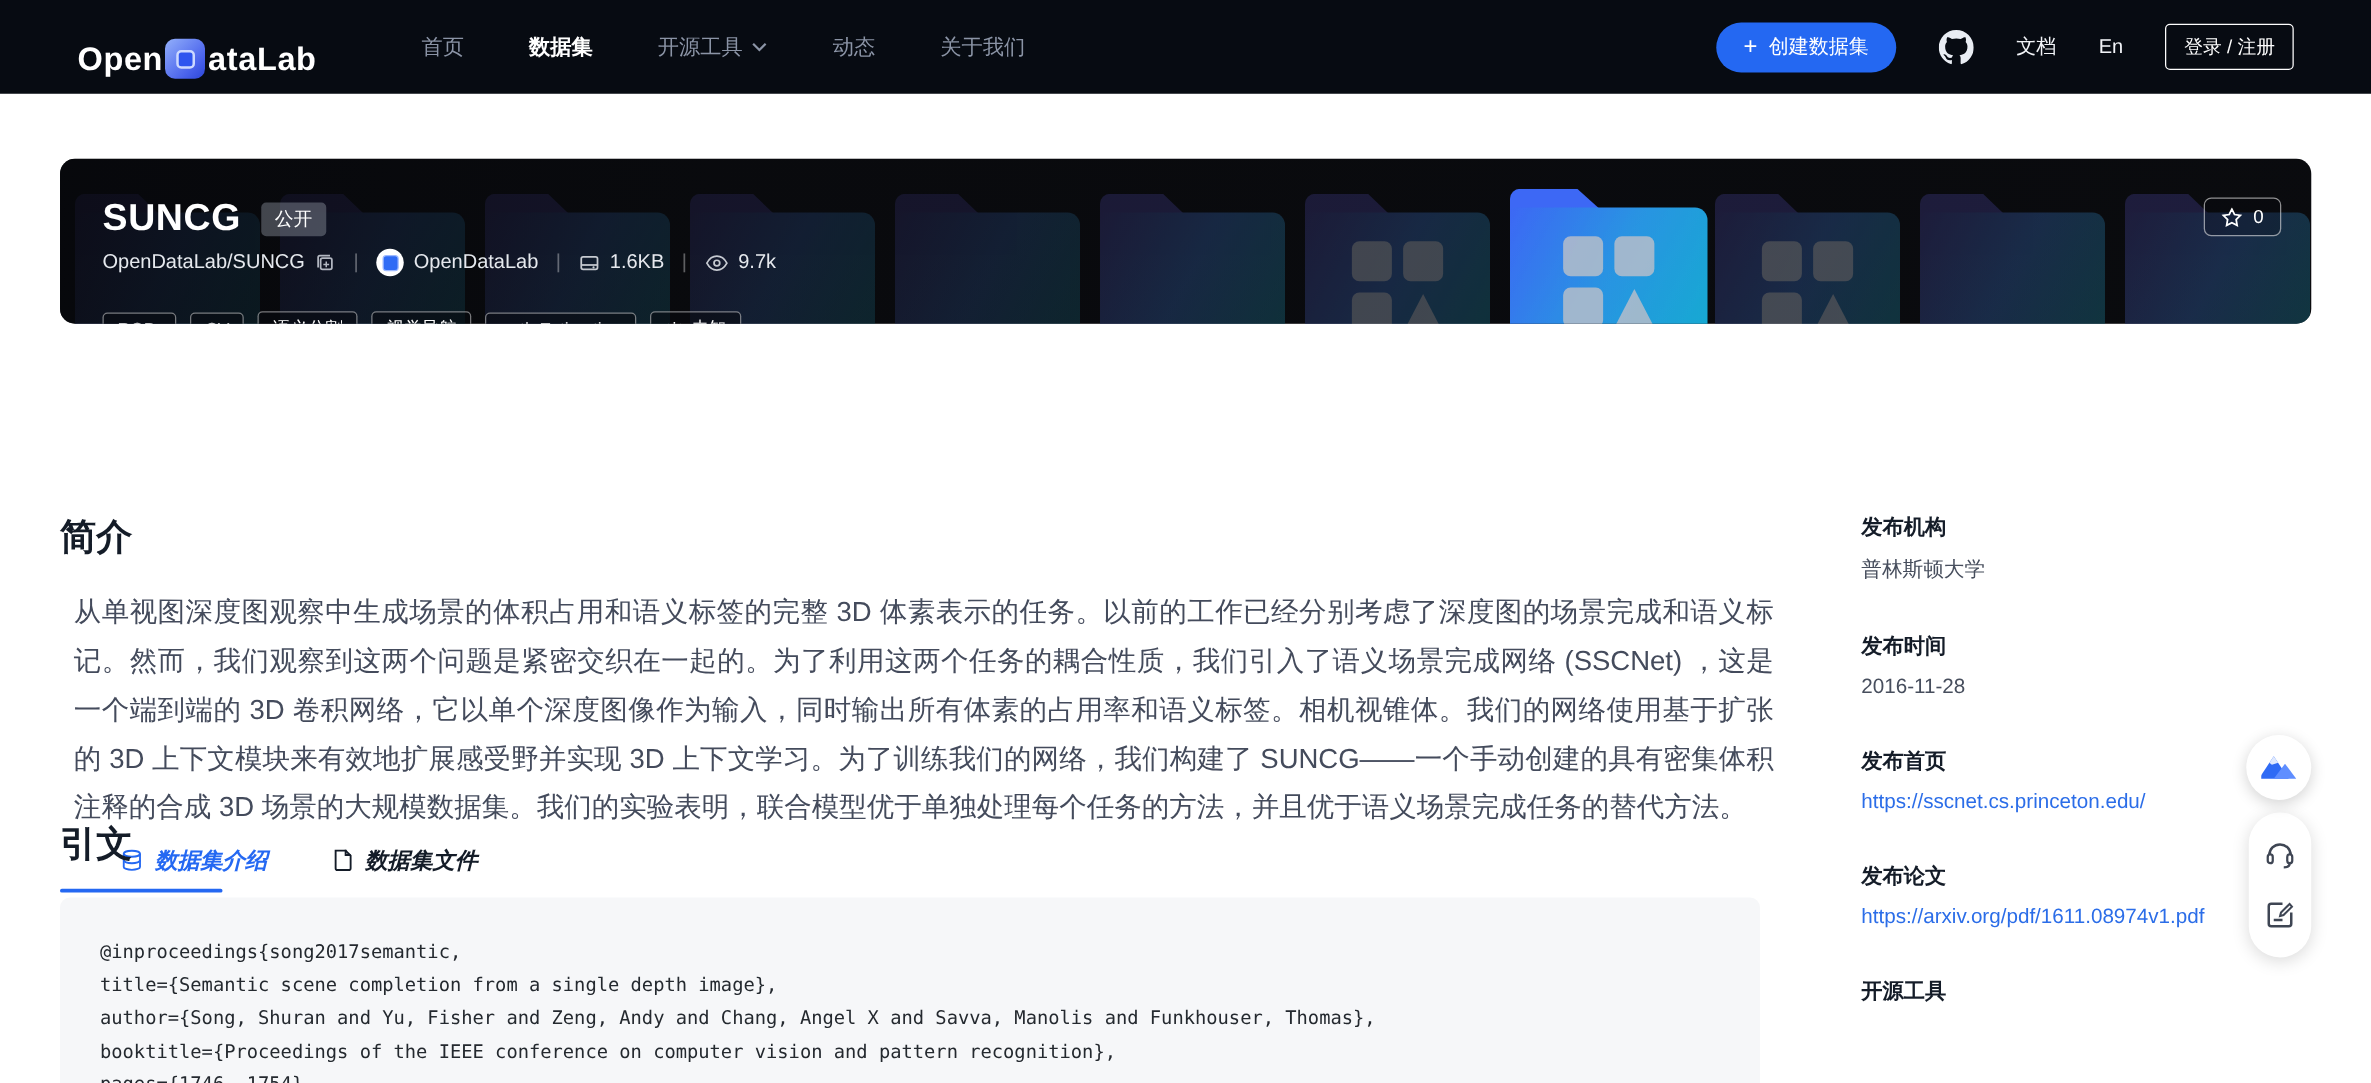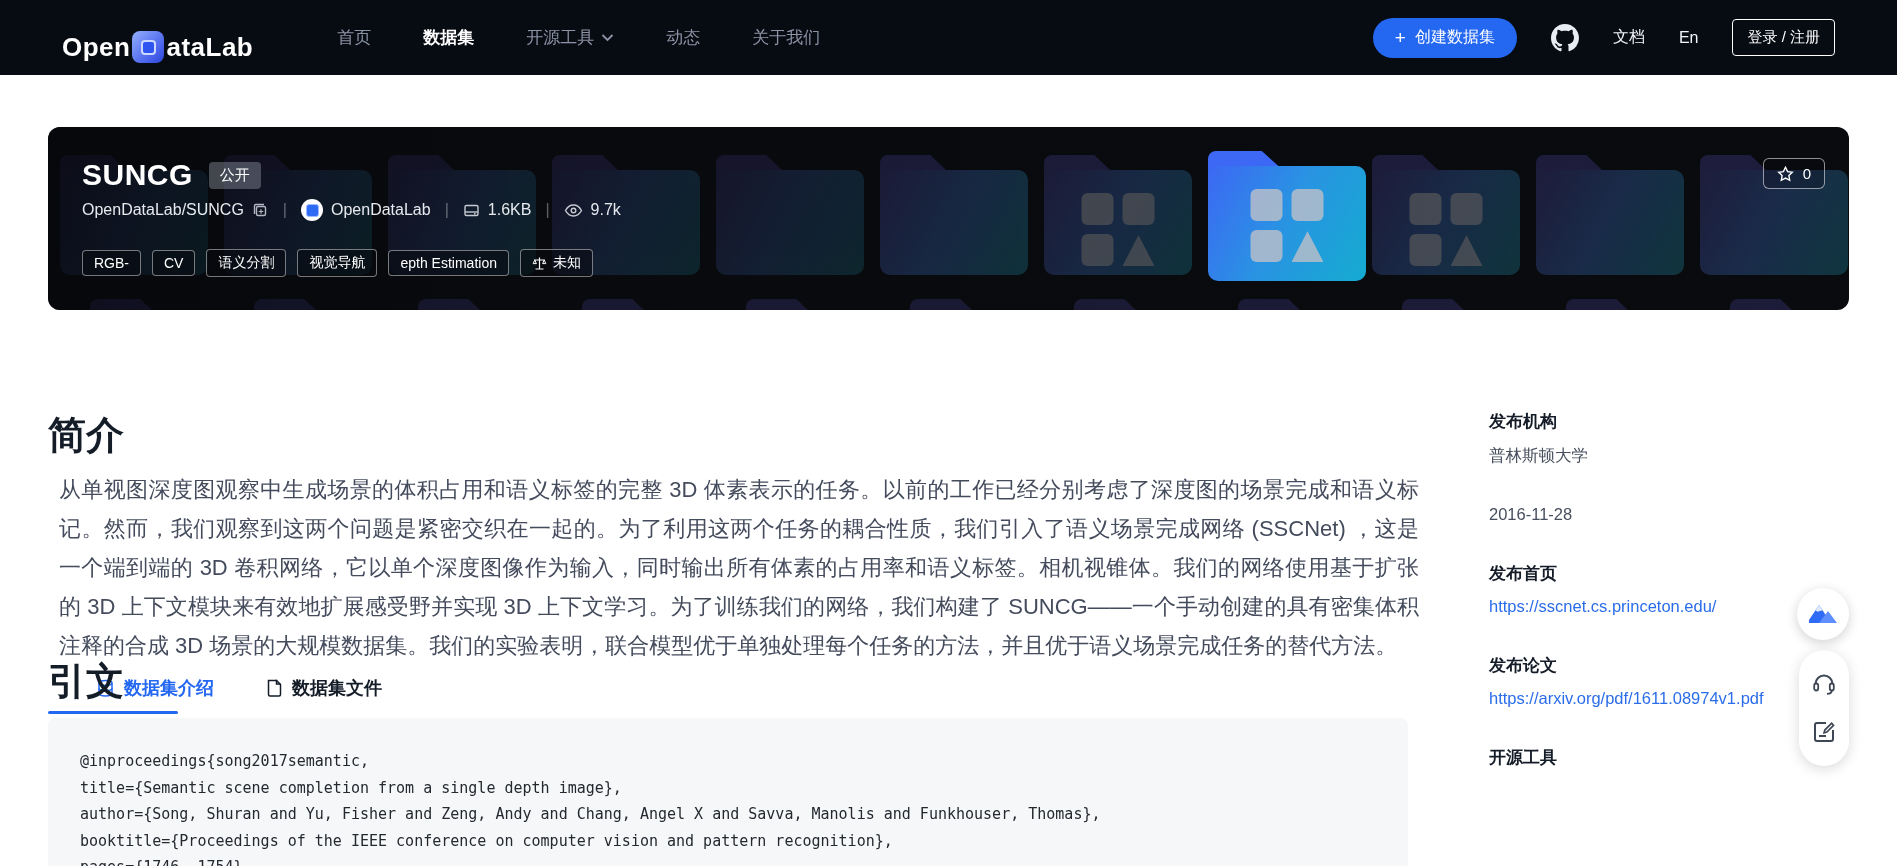--- a/index.html
+++ b/index.html
@@ -22,21 +22,21 @@
   .create-btn { height:40px; border-radius:20px; background:#2468f2; color:#fff; border:none;
     font-size:16px; padding:0 22px; display:flex; align-items:center; gap:9px; cursor:pointer;
     font-family:inherit; }
   .plus { font-size:19px; line-height:1; }
   .gh-icon { width:28px; height:28px; cursor:pointer; }
   .nav-text { color:#f2f4f8; font-size:16px; cursor:pointer; }
   .login-btn { background:transparent; border:1px solid #ffffff; color:#fff; border-radius:4px;
     font-size:15px; padding:8px 14px; cursor:pointer; font-family:inherit; }
 
   
-  .hero { position:absolute; left:48px; top:127px; width:1801px; height:183px; border-radius:12px;
+  .hero { position:absolute; left:48px; top:127px; width:1801px; height:132px; border-radius:12px;
     background:#0c0d10; overflow:hidden;text-decoration:underline; }
   .folder { position:absolute; width:148px; height:120px; }
   .folder .ftab { position:absolute; top:0; left:0; width:46%; height:17px; border-radius:8px 8px 0 0;
     clip-path:polygon(0 0,74% 0,100% 100%,0 100%); }
   .folder .fbody { position:absolute; top:15px; left:0; right:0; bottom:0; border-radius:0 10px 10px 10px; }
   .folder .glyph { position:absolute; top:38px; left:50%; transform:translateX(-50%);
     display:grid; grid-template-columns:32px 32px; grid-template-rows:32px 32px; gap:9px; opacity:.85; }
   .folder .glyph .sq { background:#9298a1; border-radius:6px; }
   .folder .glyph .tri { background:#9298a1; clip-path:polygon(50% 4%,100% 100%,0 100%); }
   .hero-overlay { position:absolute; inset:0;
@@ -57,29 +57,29 @@
   .hero-tags { position:absolute; left:34px; top:122px; display:flex; align-items:center; gap:11px; }
   .tag { border:1px solid rgba(255,255,255,.45); background:rgba(8,9,14,.55); color:#fff;
     font-size:14px; padding:4px 11px; border-radius:4px; cursor:pointer; display:flex; align-items:center; gap:6px; }
   .star-btn { position:absolute; right:24px; top:31px; display:flex; align-items:center; gap:9px;
     border:1px solid rgba(255,255,255,.55); background:rgba(8,9,14,.25); color:#fff;
     border-radius:6px; padding:6px 13px; font-size:15px; cursor:pointer; font-family:inherit; }
 
   
   .tabs { position:absolute; left:48px; top:338px; display:flex; align-items:center; gap:52px; }
   .tab { display:flex; align-items:center; gap:9px; font-size:18px; font-weight:bold;
-    color:#141c28; cursor:pointer; padding-bottom:30px; }
+    color:#141c28; cursor:pointer; padding-bottom:30px;font-style:italic; }
   .tab.active { color:#2468f2; }
   .tab-underline { position:absolute; left:0px; top:373px; width:130px; height:3px;
     background:#2468f2; border-radius:2px; }
   .tabs-wrap { position:absolute; left:48px; top:338px; width:1801px; }
 
   
   .intro-heading, .cite-heading { position:absolute; left:48px; color:#141c28;
-    font-size:38px; font-weight:bold; }
+    font-size:29px; font-weight:bold; }
   .intro-heading { top:410px; }
   .intro-text { position:absolute; left:59px; top:470px; width:1360px; color:#444b5c;
     font-size:22px; line-height:39px; text-align:justify; }
   .cite-heading { top:656px; }
   .code-block { position:absolute; left:48px; top:718px; width:1360px; height:260px;
     background:#f6f7f9; border-radius:8px; padding:30px 32px; }
   .code-line { font-family:"DejaVu Sans Mono","Liberation Mono",monospace; font-size:15px;
     line-height:26.5px; color:#24292f; white-space:pre; }
 
   
@@ -326,20 +326,21 @@
   <div class="code-line">@inproceedings{song2017semantic,</div>
   <div class="code-line">title={Semantic scene completion from a single depth image},</div>
   <div class="code-line">author={Song, Shuran and Yu, Fisher and Zeng, Andy and Chang, Angel X and Savva, Manolis and Funkhouser, Thomas},</div>
   <div class="code-line">booktitle={Proceedings of the IEEE conference on computer vision and pattern recognition},</div>
   <div class="code-line">pages={1746--1754},</div>
 </div>
 
 <div class="sidebar">
   <div class="sb-label">发布机构</div>
   <div class="sb-value">普林斯顿大学</div>
+  <div class="sb-label">发布时间</div>
   <div class="sb-value">2016-11-28</div>
   <div class="sb-label">发布首页</div>
   <a class="sb-link">https://sscnet.cs.princeton.edu/</a>
   <div class="sb-label">发布论文</div>
   <a class="sb-link">https://arxiv.org/pdf/1611.08974v1.pdf</a>
   <div class="sb-label">开源工具</div>
 </div>
 
 <div class="float-circle">
   <svg width="28" height="24" viewBox="0 0 28 24">

